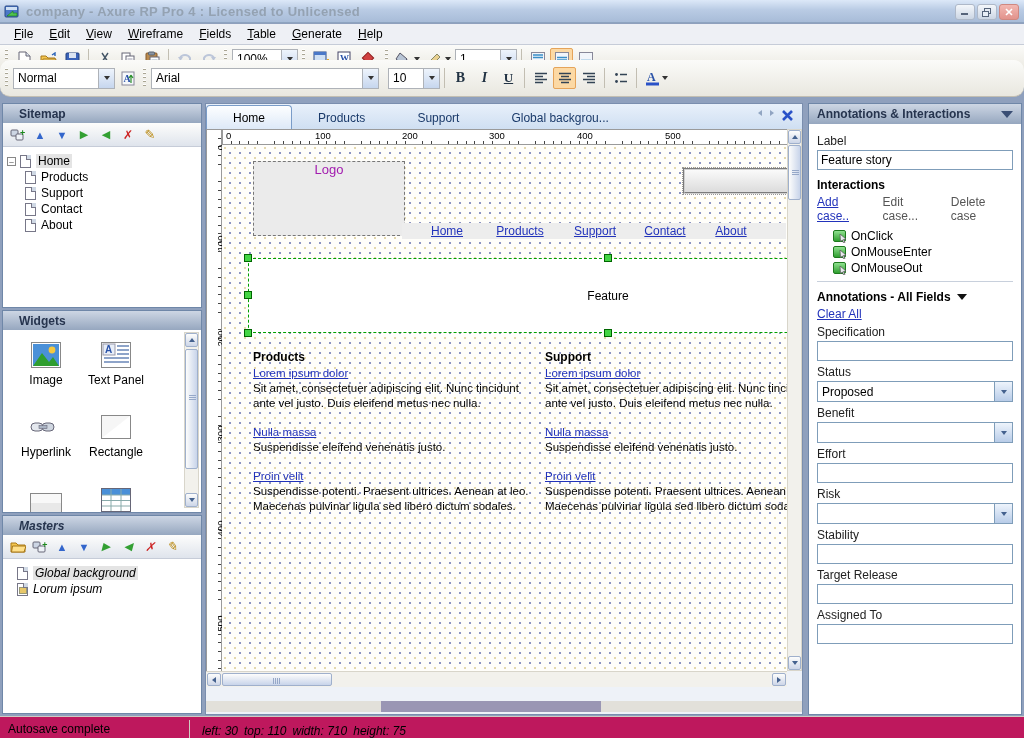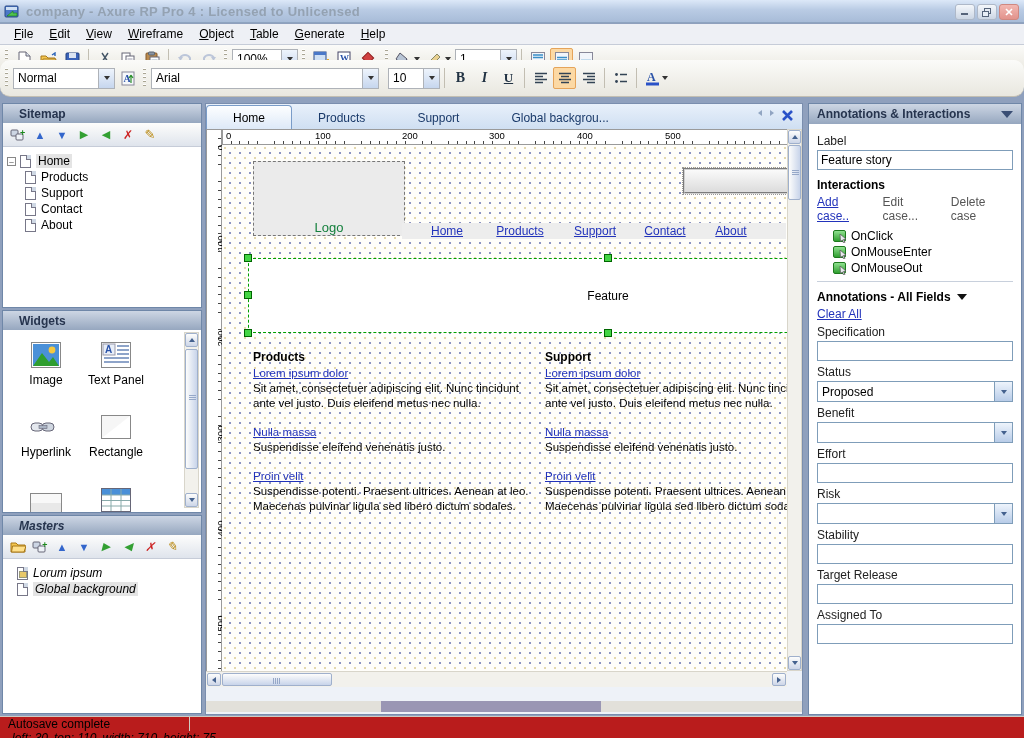--- a/index.html
+++ b/index.html
@@ -97,21 +97,21 @@
   .ruler-v { position:absolute; left:0; top:25px; width:16px; bottom:43px; background:#fff; border:1px solid #9a9a9a; border-bottom:none;
     background-image:repeating-linear-gradient(180deg,transparent 0 7.8px,#444 7.8px 8.7px); background-size:5px 100%; background-repeat:no-repeat; background-position:11px 0; }
   .rlabel-v { position:absolute; left:1px; font-size:9.5px; color:#000; transform:rotate(-90deg); transform-origin:center; width:24px; text-align:center; }
   .ruler-corner { position:absolute; left:0; top:25px; width:16px; height:16px; background:#fff; border:1px solid #9a9a9a; }
   .ruler-corner i { position:absolute; left:2px; top:2px; width:9px; height:9px; border:1px dotted #3355bb; }
   .canvas-grid { position:absolute; left:16px; top:41px; right:15px; bottom:43px; overflow:hidden; background-color:#fffefa;
     background-image:radial-gradient(circle,#8d95c2 0.9px,transparent 1.1px),radial-gradient(circle,#e4d8ae 0.9px,transparent 1.1px);
     background-size:10px 10px; background-position:3px 3px,8px 8px; }
 
   .logo-box { position:absolute; left:31px; top:16px; width:152px; height:75px; background:#ebebeb;
-    border:1px dashed #777; display:flex; align-items:flex-end; justify-content:center; font-size:13px; color:#15803d; }
+    border:1px dashed #777; display:flex; align-items:flex-start; justify-content:center; font-size:13px; color:#a21caf; }
   .tr-field { position:absolute; left:461px; top:23px; width:110px; height:26px;
     background:linear-gradient(#fafafa,#dcdcdc); border:2px groove #cfcfcf; outline:1px dotted #999; }
   .navstrip { position:absolute; left:180px; top:78px; width:384px; height:16px; background:#ededed; }
   .navlink { position:absolute; top:1px; transform:translateX(-50%); color:#2233bb; text-decoration:underline; font-size:12px; white-space:nowrap; }
   .feature { position:absolute; left:26px; top:113px; width:720px; height:75px; background:#fff;
     border:1px dashed #00a000; display:flex; align-items:center; justify-content:center; font-size:12px; color:#000; }
   .handle { position:absolute; width:8px; height:8px; background:#44d544; border:1px solid #006600; }
   .col { position:absolute; top:205px; width:287px; font-size:11.5px; line-height:15px; color:#000; }
   .col h3 { font-size:12px; margin-bottom:1px; }
   .col a { color:#2233bb; text-decoration:underline; display:inline-block; }
@@ -140,22 +140,22 @@
   .rp-link { color:#2233bb; text-decoration:underline; font-size:12px; }
   .rp-gray { color:#555; font-size:12px; }
   .case-links { display:flex; gap:10px; align-items:center; margin:3px 0 6px; }
   .event-row { display:flex; align-items:center; gap:5px; margin:2px 0 2px 16px; font-size:12px; }
   .event-ico { width:13px; height:12px; background:linear-gradient(#8fe08f,#2f9e2f); border:1px solid #1d7a1d; border-radius:2px; position:relative; }
   .event-ico svg { position:absolute; right:-2px; bottom:-2px; }
   .tri-dn-sm { width:0; height:0; border-left:5px solid transparent; border-right:5px solid transparent; border-top:6px solid #111; }
   .rp-sep { border-top:1px solid #c8d0dc; margin:6px 0 2px; }
 
   
-  .statusbar { position:absolute; left:0; top:716px; width:1024px; height:22px; background:#b91c1c;
-    border-top:1px solid #cfccc2; display:flex; align-items:flex-start; font-size:12px;flex-direction:column; }
+  .statusbar { position:absolute; left:0; top:716px; width:1024px; height:22px; background:#be185d;
+    border-top:1px solid #cfccc2; display:flex; align-items:flex-end; font-size:12px; }
   .sb-seg1 { width:190px; padding-left:8px; border-right:1px solid #cfccc2; height:18px; display:flex; align-items:center; }
   .sb-seg2 { padding-left:12px; display:flex; gap:6px;font-style:italic; }
 </style>
 </head>
 <body>
 
 <div class="titlebar">
   <svg width="16" height="16" viewBox="0 0 16 16">
       <rect x="1" y="3" width="13" height="11" rx="1" fill="#4a78c8" stroke="#2a4a88"></rect>
       <rect x="2" y="4" width="11" height="3" fill="#cfe0f4"></rect>
@@ -180,21 +180,21 @@
         </svg>
       </div>
   </div>
 </div>
 
 <div class="menubar">
   <span class="menu-item">File</span>
   <span class="menu-item">Edit</span>
   <span class="menu-item">View</span>
   <span class="menu-item">Wireframe</span>
-  <span class="menu-item">Object</span>
+  <span class="menu-item">Fields</span>
   <span class="menu-item">Table</span>
   <span class="menu-item">Generate</span>
   <span class="menu-item">Help</span>
 </div>
 
 <div class="toolbar tb1">
   <div class="grip"></div>
   <div class="tbtn">
       <svg width="15" height="16">
         <path d="M2 1 H9 L13 5 V15 H2 Z" fill="#fff" stroke="#667"></path>
@@ -549,27 +549,27 @@
     <span class="ptool arr-blue">▲</span>
     <span class="ptool arr-blue">▼</span>
     <span class="ptool arr-green">▶</span>
     <span class="ptool arr-green">◀</span>
     <span class="ptool glyph-red">✗</span>
     <span class="ptool glyph-pencil">✎</span>
   </div>
   <div class="tree">
     <div class="tree-row">
       <span class="indent" style="width:10px;"></span>
+        <span class="page-ico"></span>
+      <span class="tree-label hl">Global background</span>
+    </div>
+    <div class="tree-row">
+      <span class="indent" style="width:10px;"></span>
         <span class="page-ico master"></span>
       <span class="tree-label">Lorum ipsum</span>
-    </div>
-    <div class="tree-row">
-      <span class="indent" style="width:10px;"></span>
-        <span class="page-ico"></span>
-      <span class="tree-label hl">Global background</span>
     </div>
   </div>
 </div>
 
 <div class="canvas-pane">
   <div class="tabbar">
     <div class="tab active">Home</div>
     <div class="tab">Products</div>
     <div class="tab">Support</div>
     <div class="tab">Global backgrou...</div>

